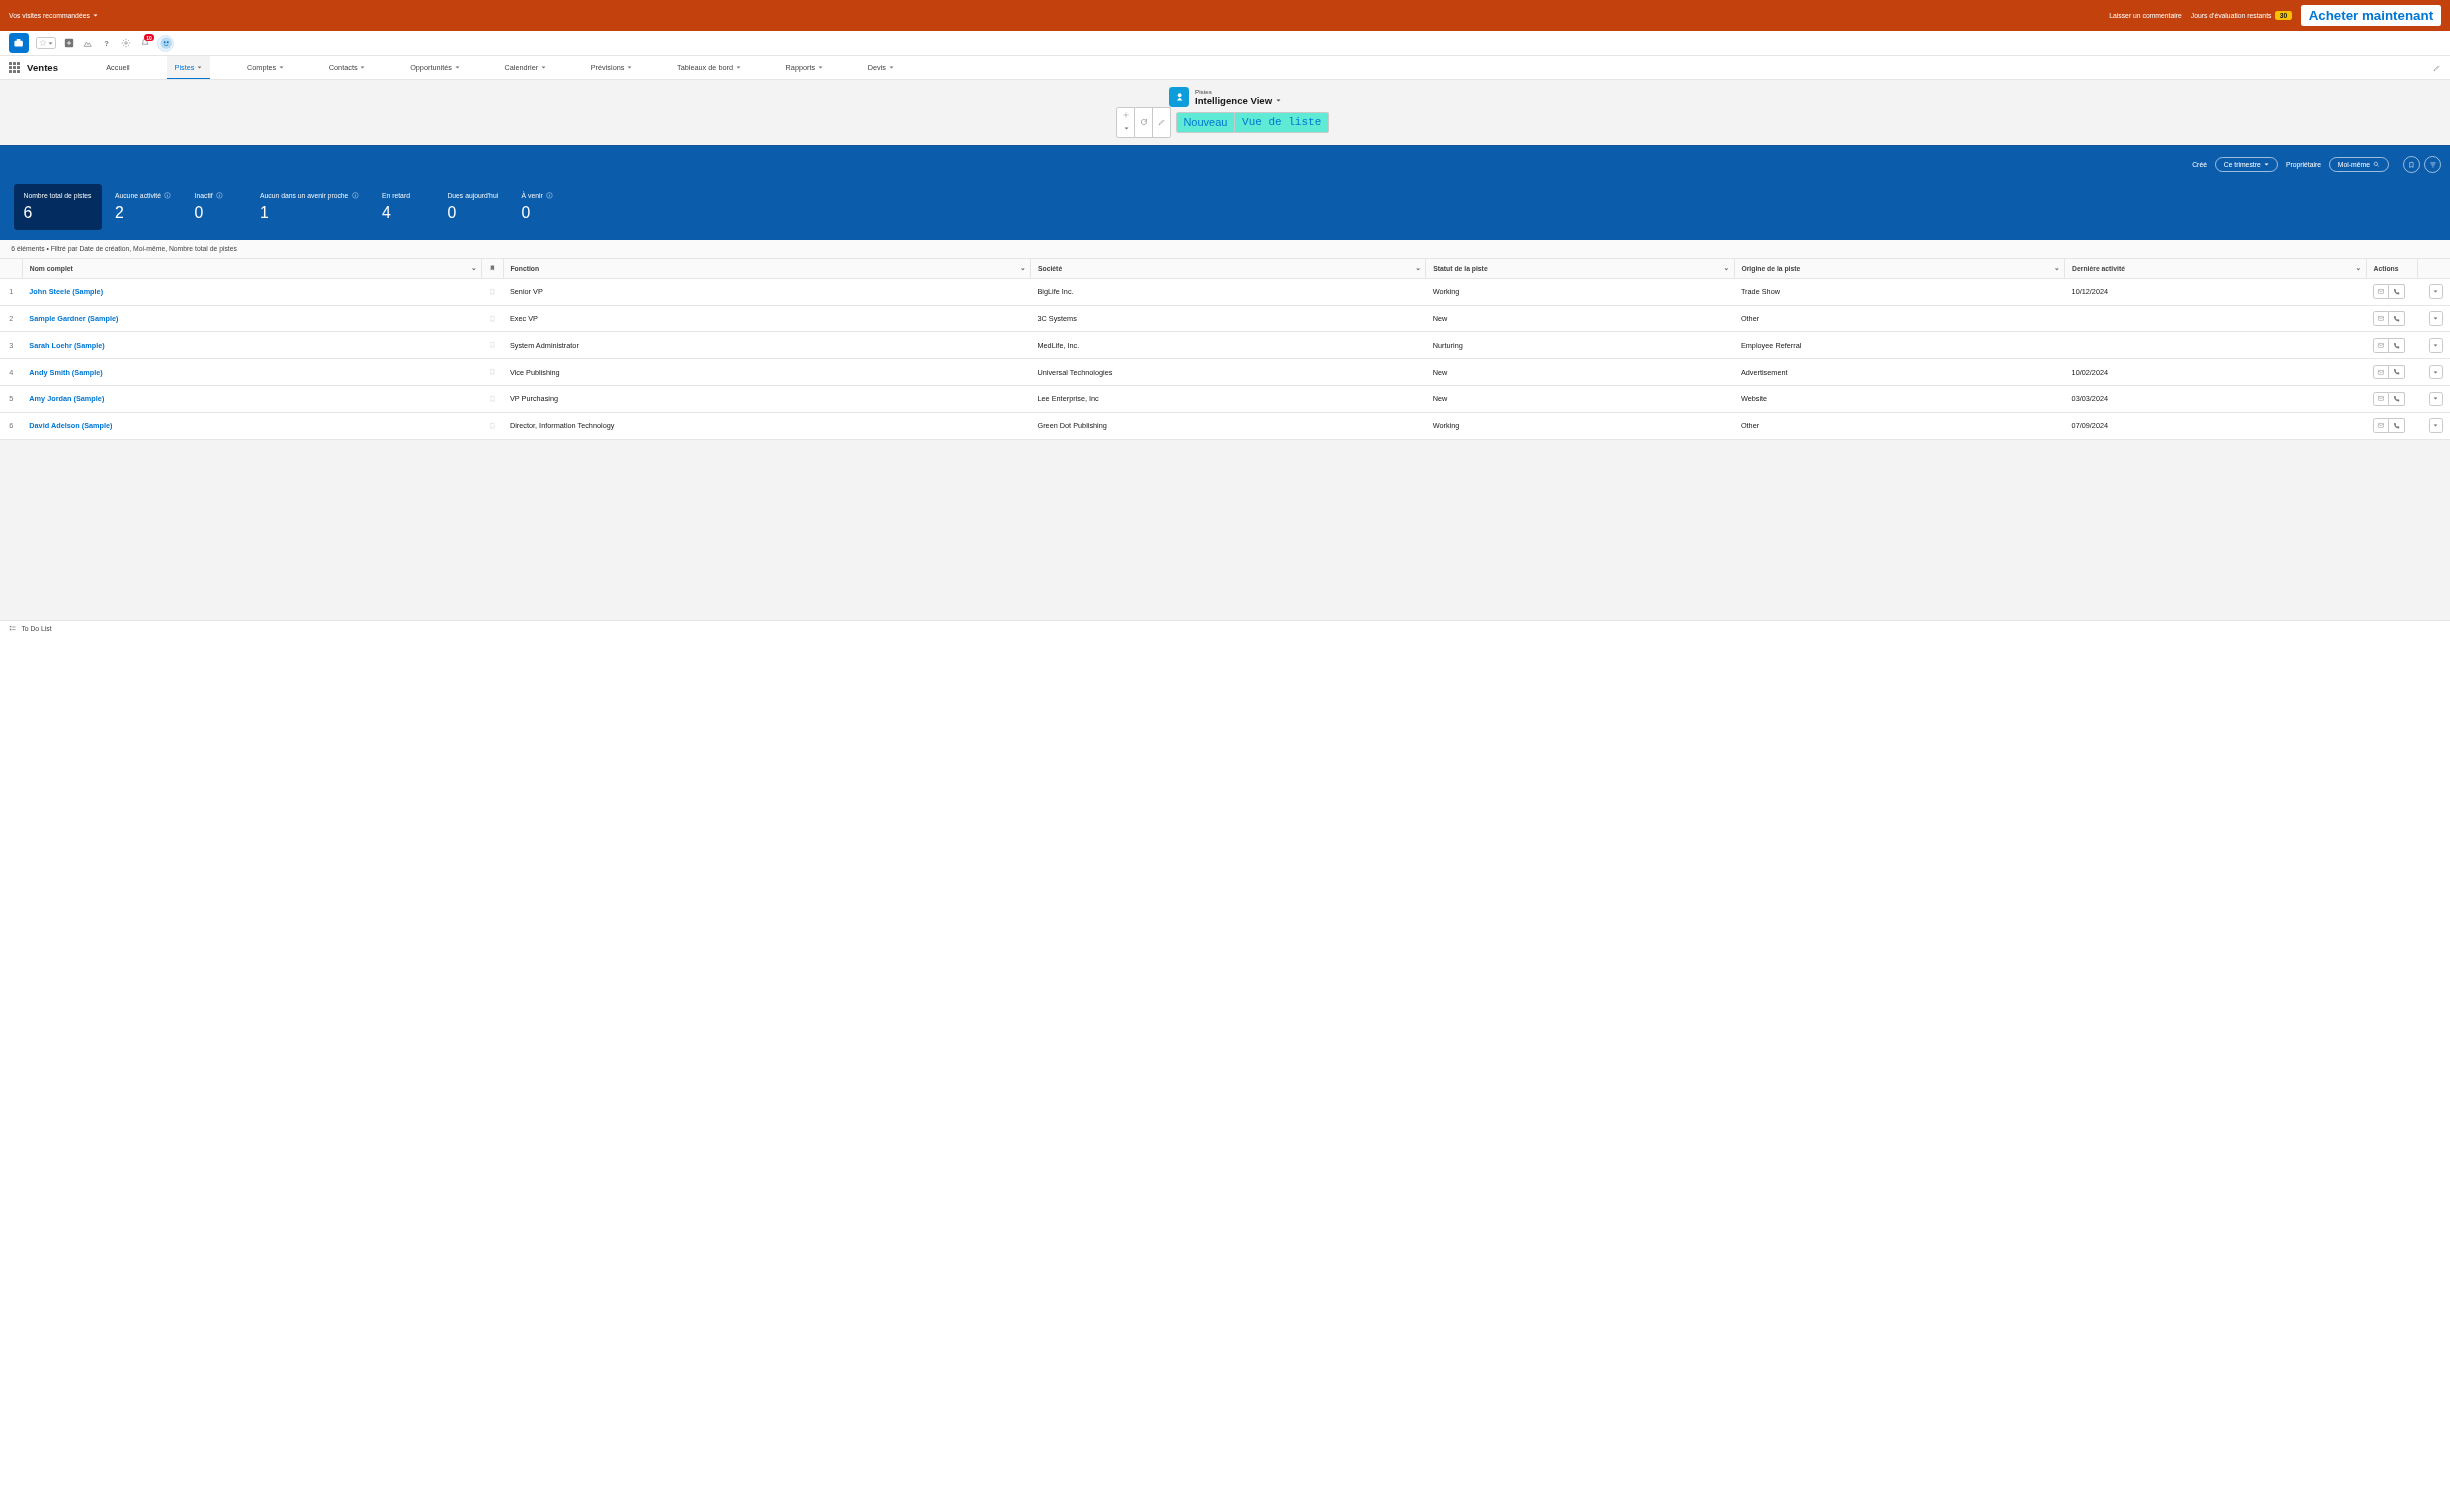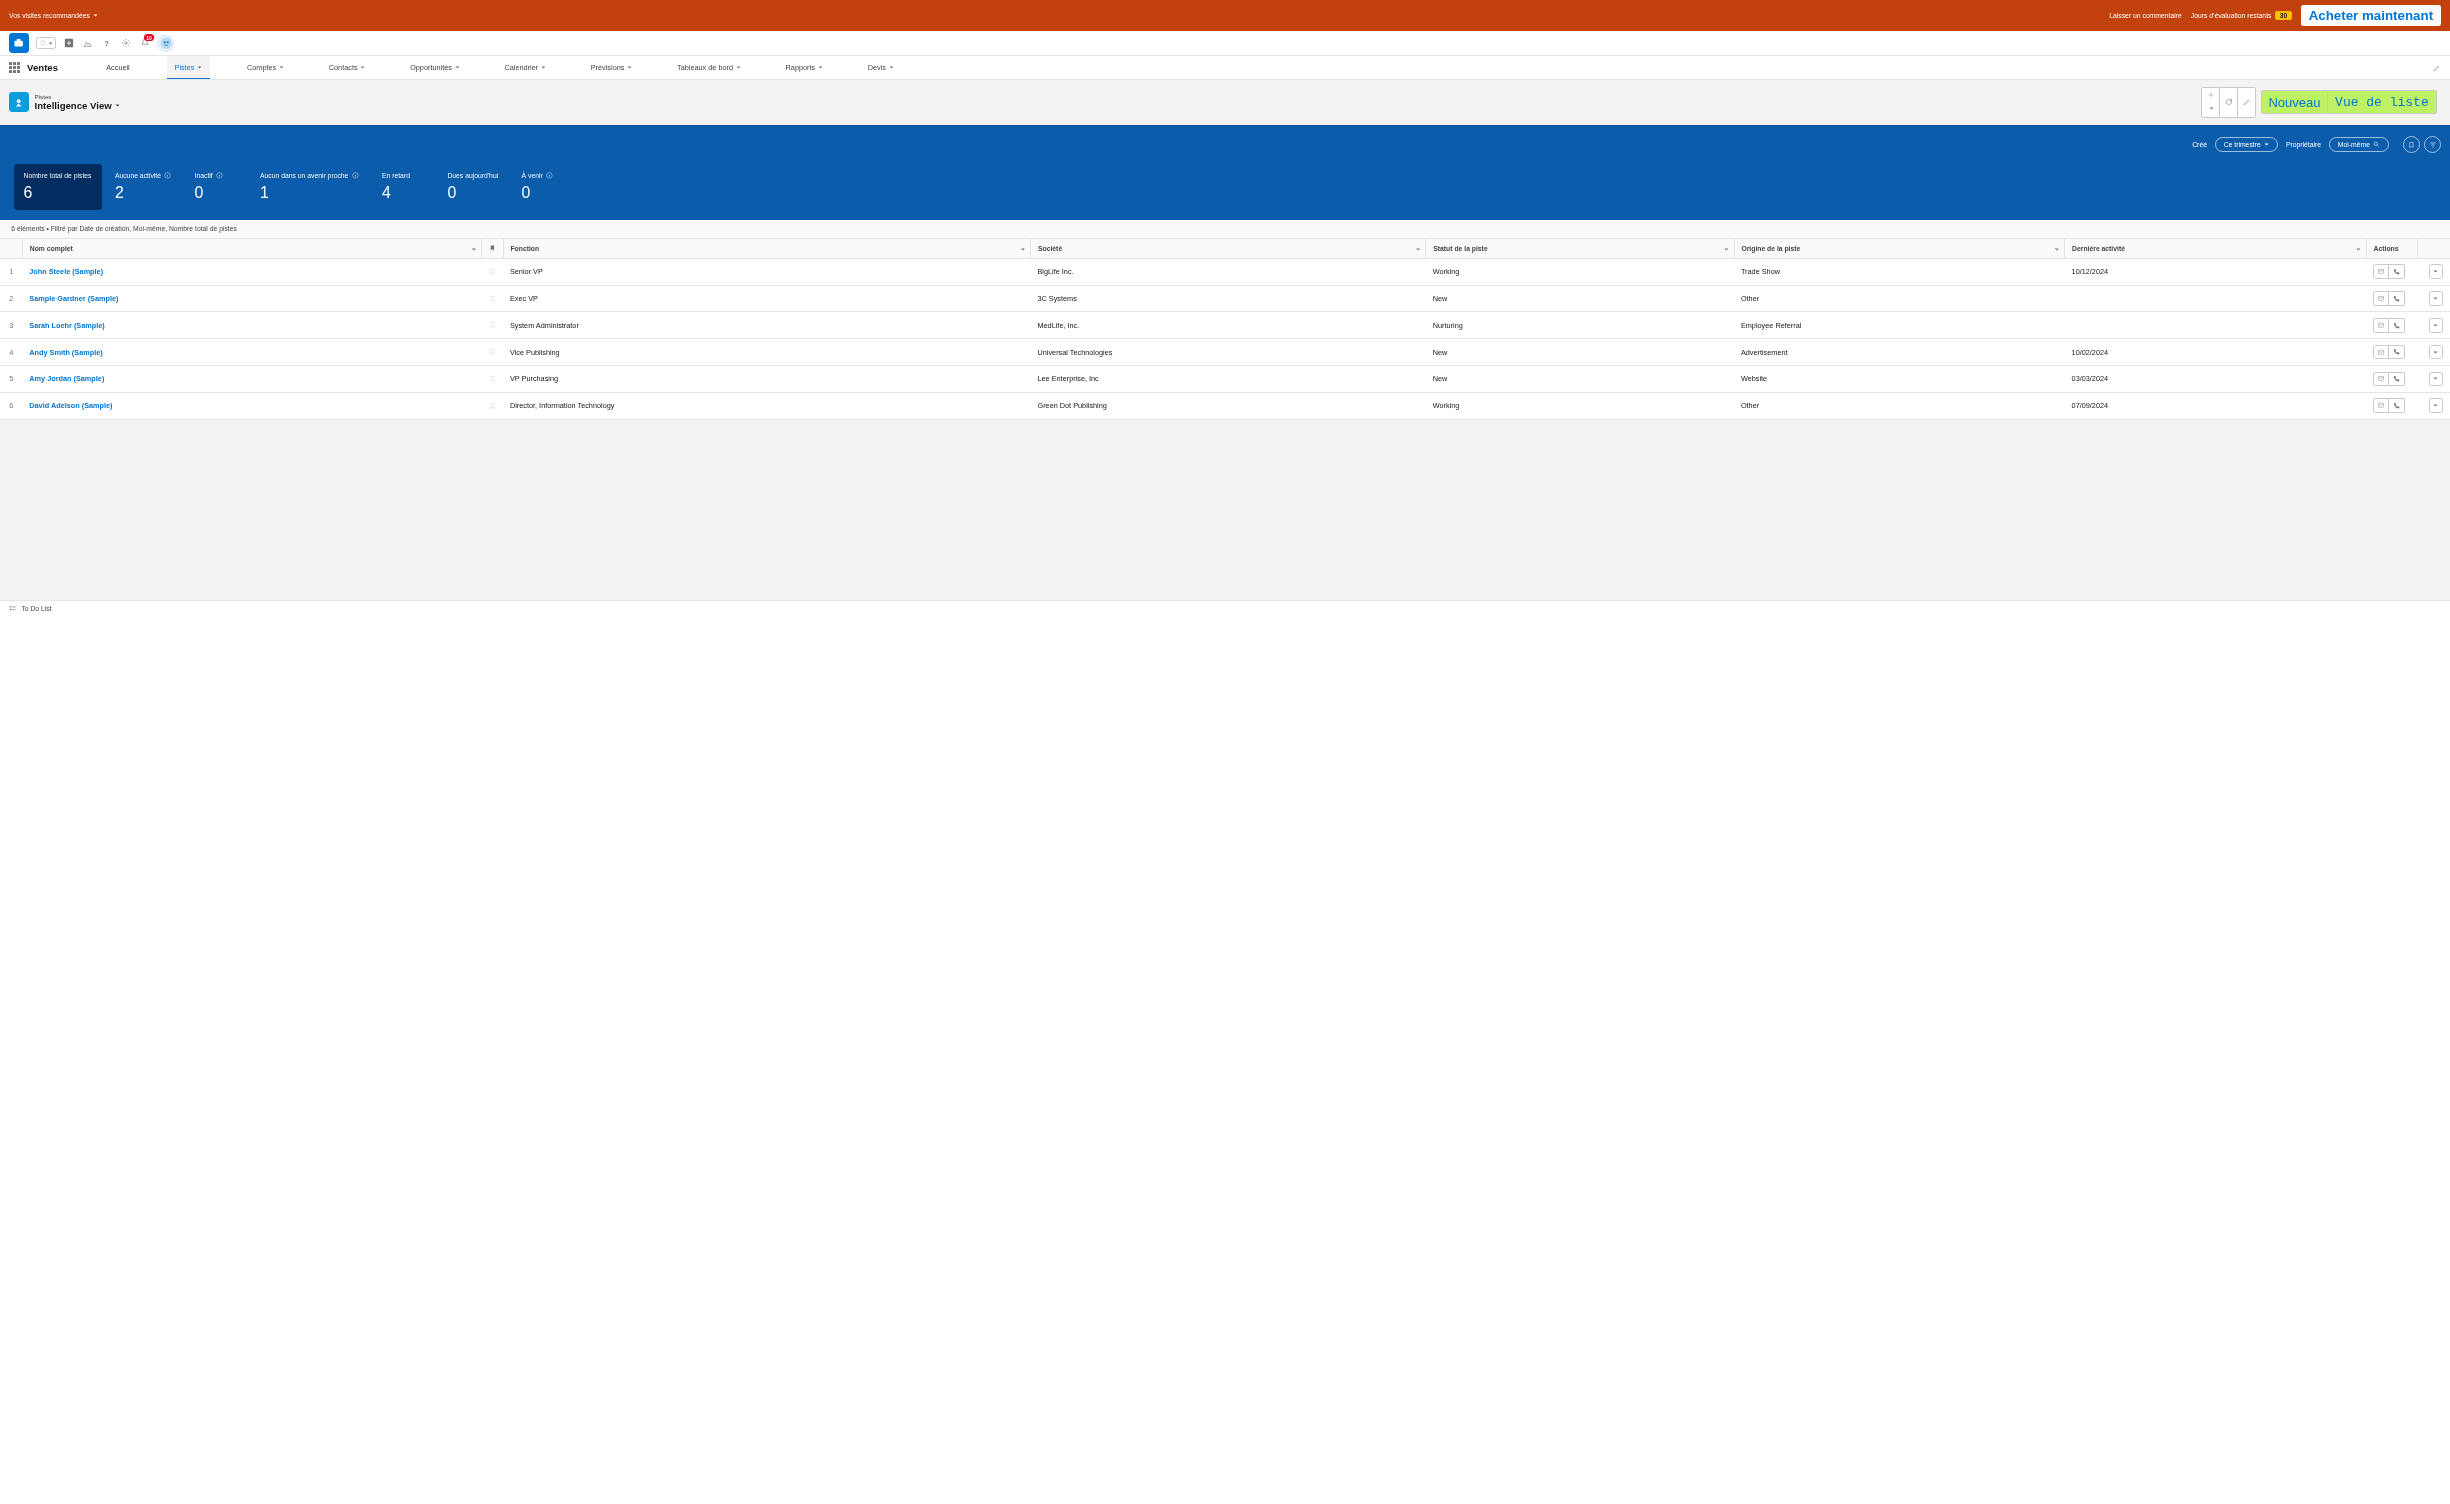--- a/index.html
+++ b/index.html
@@ -28,27 +28,27 @@
     .nav-bar { display: flex; align-items: center; border-bottom: 0.6px solid #e5e5e5; padding: 0 9px; }
     .nav-apps { width: 11.3px; height: 11.3px; margin-right: 6.8px; cursor: pointer; display: grid; grid-template-columns: repeat(3, 1fr); gap: 1.1px; }
     .nav-apps span { background: #747474; border-radius: 0.6px; }
     .nav-title { font-size: 9.6px; font-weight: 700; margin-right: 11.3px; }
     .nav-items { display: flex; align-items: stretch; }
     .nav-item { display: flex; align-items: center; gap: 2.8px; padding: 6.2px 7.9px; font-size: 7.3px; color: #444; cursor: pointer; border-bottom: 1.7px solid transparent; margin-left: 29px; }
     .nav-item.active { border-bottom-color: #0176d3; background: #f3f3f3; color: #0176d3; }
     .nav-edit { margin-left: auto; cursor: pointer; color: #747474; }
     
     
-    .page-hdr { display: flex; align-items: center; justify-content: space-between; padding: 6.8px 9px; background: #f3f3f3; border-bottom: 1.7px solid #1b5297; }
+    .page-hdr { display: flex; align-items: center; justify-content: space-between; padding: 6.8px 9px; background: #f3f3f3; border-bottom: 1.7px solid #1b5297; flex-direction: column; }
     .page-hdr-left { display: flex; align-items: center; gap: 5.6px; }
     .page-icon { width: 20px; height: 20px; background: #0d9dda; border-radius: 3.4px; display: flex; align-items: center; justify-content: center; color: #fff; }
     .page-label { font-size: 6.2px; color: #444; }
     .page-title { font-size: 9.6px; font-weight: 700; display: flex; align-items: center; gap: 3.4px; }
     .page-hdr-right { display: flex; align-items: center; gap: 0; }
-    .hdr-btn { border: 0.6px solid #c9c9c9; background: #bef264; padding: 3.4px 6.8px; font-size: 13px; cursor: pointer; color: #0176d3; }
+    .hdr-btn { border: 0.6px solid #c9c9c9; background: #5eead4; padding: 3.4px 6.8px; font-size: 11px; cursor: pointer; color: #0176d3; }
     .hdr-btn:first-child { border-radius: 2.3px 0 0 2.3px; }
     .hdr-btn:last-child { border-radius: 0 2.3px 2.3px 0; }
     .hdr-btn + .hdr-btn { border-left: none; }
     .hdr-icon-btn { border: 0.6px solid #c9c9c9; background: #fff; padding: 3.4px 4.5px; cursor: pointer; color: #747474; }
     .seg-group { display: flex; margin-right: 4.5px; }
     .seg-group > :first-child { border-radius: 2.3px 0 0 2.3px; }
     .seg-group > :last-child { border-radius: 0 2.3px 2.3px 0; }
     .seg-group > * + * { border-left: none; font-family: Liberation Mono, monospace; }
     
     

